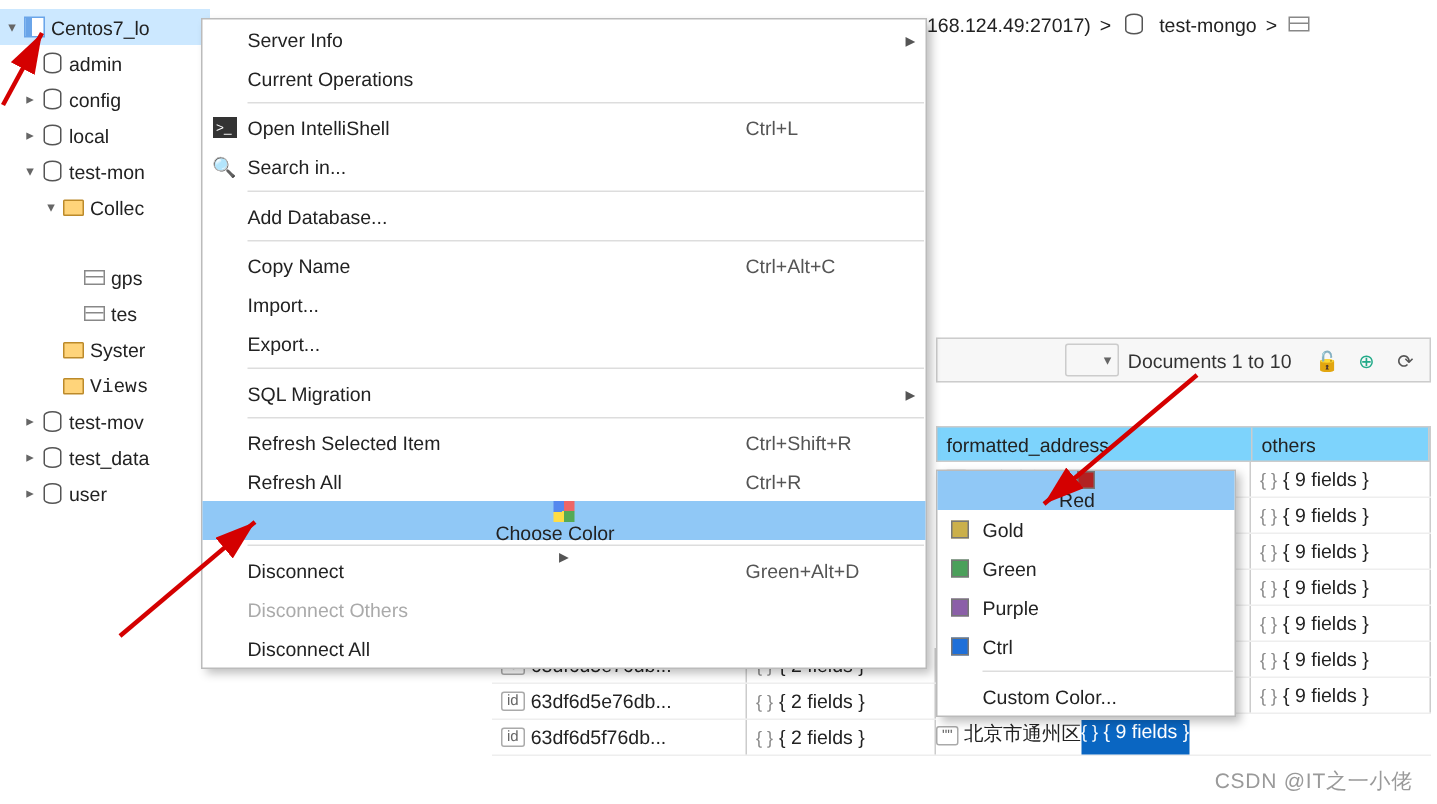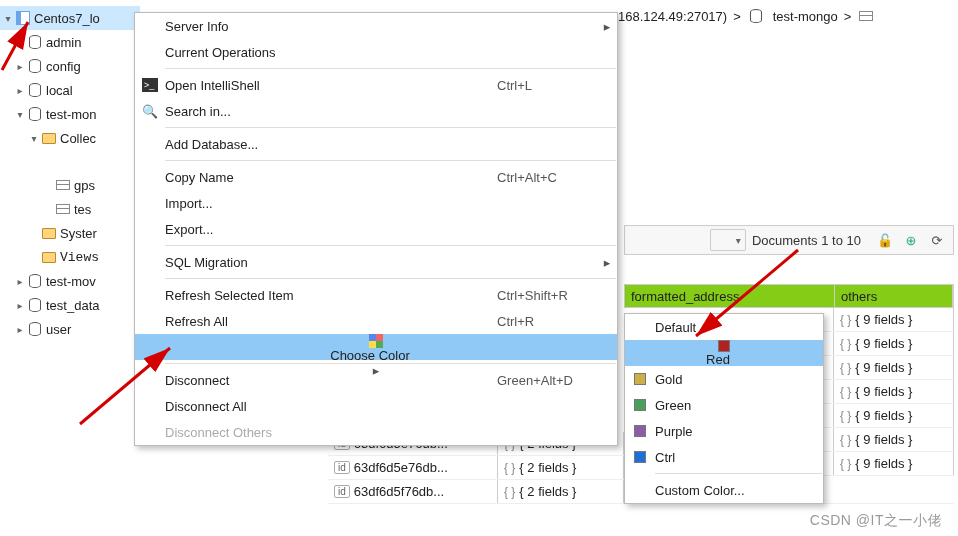--- a/index.html
+++ b/index.html
@@ -26,21 +26,21 @@
 .menu hr{border:none;border-top:1px solid #ddd;margin:3px 1px 3px 30px;}
 .m1{top:12px;left:134px;width:484px;z-index:100;}
 .m2{top:313px;left:624px;width:200px;z-index:150;}
 .sw{width:12px;height:12px;display:inline-block;border:1px solid #777;}
 .toolbar{position:absolute;top:225px;left:624px;right:4px;height:30px;background:#f7f7f7;border:1px solid #ccc;display:flex;align-items:center;justify-content:flex-end;padding:0 6px;gap:6px;}
 .toolbar .docs{color:#333;margin-right:8px;}
 .tbtn{width:20px;height:20px;display:flex;align-items:center;justify-content:center;border:1px solid transparent;color:#555;}
 .bc{position:absolute;top:4px;left:618px;right:4px;height:24px;display:flex;align-items:center;gap:6px;}
 .bc .seg{display:flex;align-items:center;gap:2px;}
 .table{position:absolute;top:284px;left:624px;right:4px;}
-.table .head{display:flex;background:#84cc16;border:1px solid #ccc;height:24px;}
+.table .head{display:flex;background:#7dd3fc;border:1px solid #ccc;height:24px;}
 .table .cell{border-right:1px solid #ccc;padding:3px 6px;overflow:hidden;white-space:nowrap;text-overflow:ellipsis;display:flex;align-items:center;gap:4px;}
 .table .c1{width:210px;}
 .table .c2{flex:1;}
 .trow{display:flex;height:24px;border-bottom:1px solid #eee;}
 .trow.sel .c2{background:#0a66c2;color:#fff;}
 .idpill{border:1px solid #aaa;padding:0 3px;font-size:10px;color:#666;border-radius:2px;}
 .brace{color:#888;font-size:12px;}
 .pill{border:1px solid #aaa;padding:0 3px;font-size:10px;color:#666;border-radius:2px;}
 .drop{width:36px;height:22px;border:1px solid #ccc;border-radius:2px;display:flex;align-items:center;justify-content:flex-end;padding-right:4px;}
 .watermark{position:absolute;bottom:6px;right:16px;color:#9a9a9a;font-size:14px;letter-spacing:.5px;}
@@ -237,39 +237,35 @@
       <span class="sc"></span>
       <span class="sub">▸</span>
     </div>
     <hr>
     <div class="row">
       <span class="icol"></span>
       <span class="lbl">Disconnect</span>
       <span class="sc">Green+Alt+D</span>
       <span class="sub"></span>
     </div>
+    <div class="row disabled">
+      <span class="icol"></span>
+      <span class="lbl">Disconnect Others</span>
+      <span class="sc"></span>
+      <span class="sub"></span>
+    </div>
     <div class="row">
       <span class="icol"></span>
       <span class="lbl">Disconnect All</span>
       <span class="sc"></span>
       <span class="sub"></span>
     </div>
-    <div class="row disabled">
-      <span class="icol"></span>
-      <span class="lbl">Disconnect Others</span>
-      <span class="sc"></span>
-      <span class="sub"></span>
-    </div>
   </div>
 
 <div class="menu m2" id="menu2">
-    <div class="row">
-      <span class="icol"></span>
-      <span class="lbl">Default</span>
-    </div>
     <div class="row hl">
       <span class="icol">
         <span class="sw" style="background:#b22222"></span>
       </span>
       <span class="lbl">Red</span>
     </div>
     <div class="row">
       <span class="icol">
         <span class="sw" style="background:#cbb04a"></span>
       </span>

